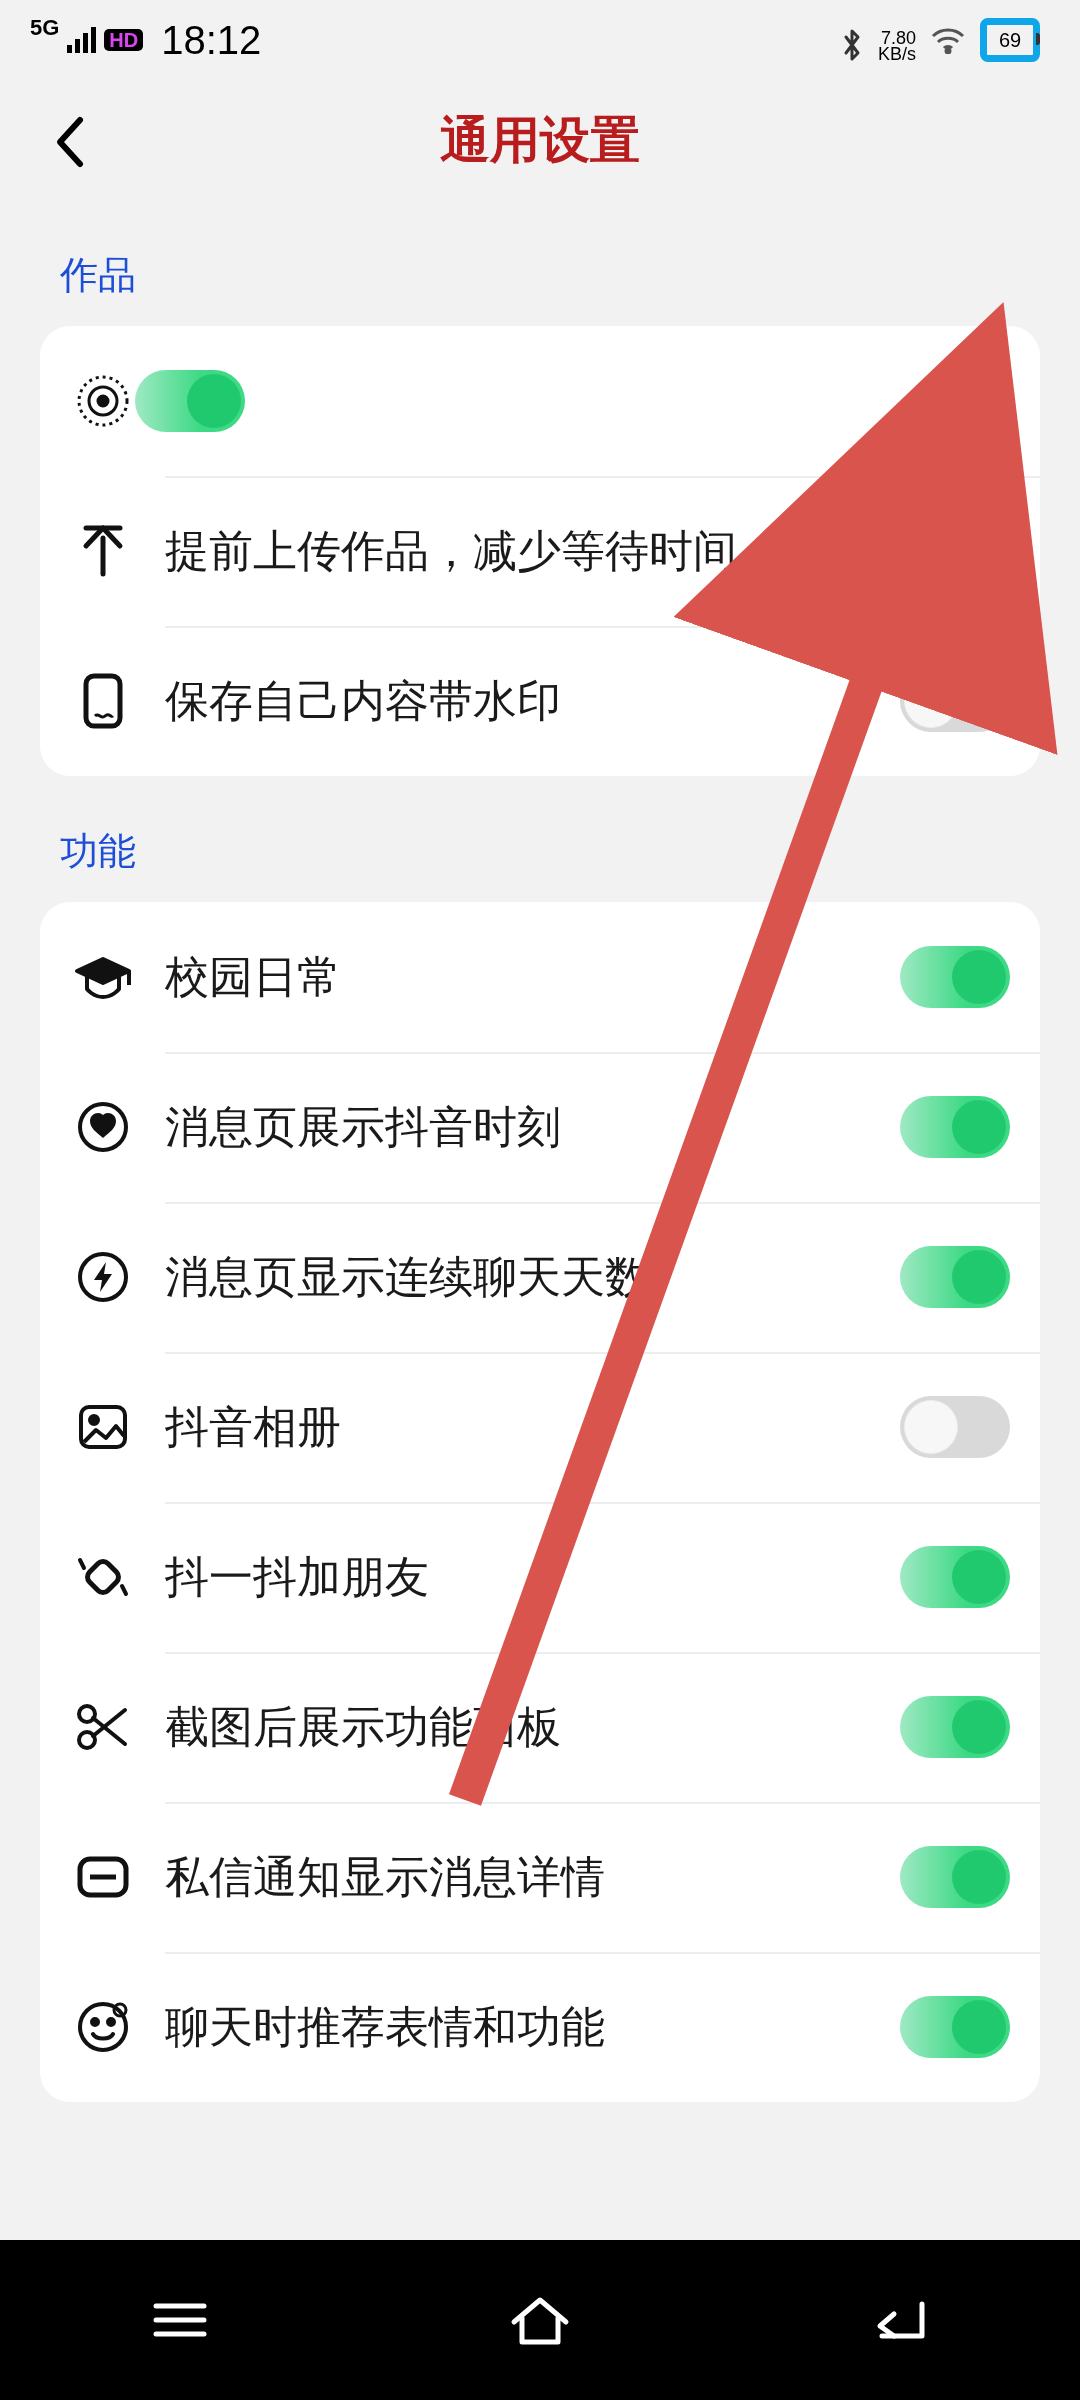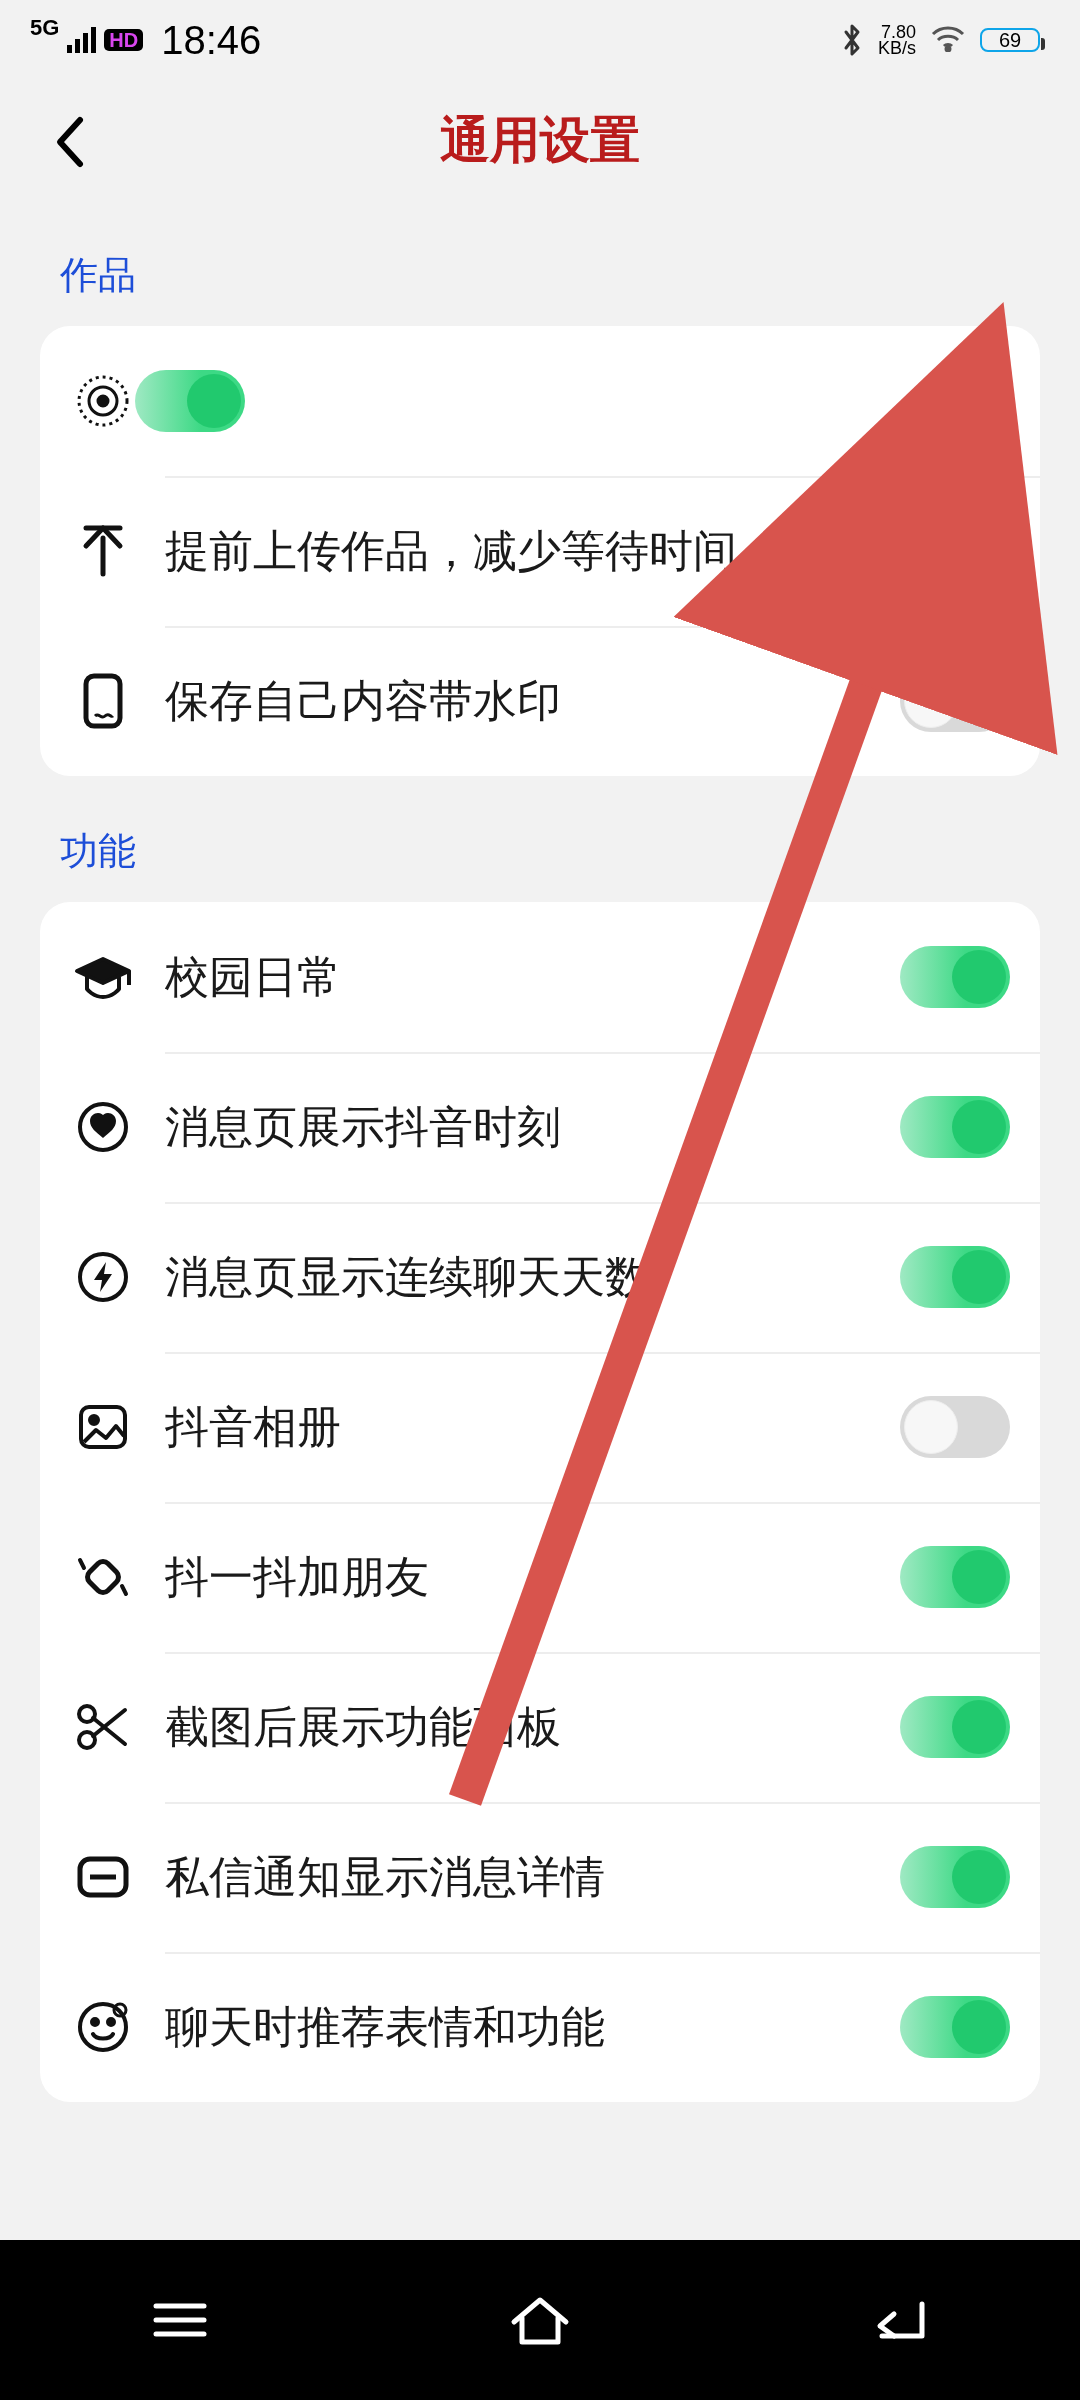--- a/index.html
+++ b/index.html
@@ -15,33 +15,33 @@
   .statusbar {
     height: 80px;
     display: flex;
     align-items: center;
     justify-content: space-between;
     padding: 0 40px 0 30px;
     font-size: 34px;
     color: #000;
   }
   .statusbar-left { display: flex; align-items: center; gap: 8px; }
-  .statusbar-right { display: flex; align-items: center; gap: 14px; }
+  .statusbar-right { display: flex; align-items: flex-end; gap: 14px; }
   .sb-5g { font-size: 22px; font-weight: 600; position: relative; top:-12px;}
   .sb-bars{display:inline-flex;align-items:flex-end;gap:3px;}
   .sb-bars span{width:5px;background:#000;display:inline-block;}
   .sb-bars span:nth-child(1){height:8px}
   .sb-bars span:nth-child(2){height:14px}
   .sb-bars span:nth-child(3){height:20px}
   .sb-bars span:nth-child(4){height:26px}
   .sb-hd{background:#000;color:#d946ef;font-size:20px;font-weight:700;border-radius:5px;padding:1px 5px;line-height:1;}
   .sb-time{font-size:40px;font-weight:500;margin-left:10px;}
   .sb-net{font-size:18px;line-height:0.9;text-align:right;}
   .sb-bt{display:inline-flex;align-items:center;}
-  .sb-batt{border:2px solid #0ea5e9;border-radius:8px;width:60px;height:24px;display:inline-flex;align-items:center;justify-content:center;font-size:20px;position:relative;}
+  .sb-batt{border:7px solid #0ea5e9;border-radius:8px;width:60px;height:44px;display:inline-flex;align-items:center;justify-content:center;font-size:20px;position:relative;}
   .sb-batt::after{content:"";position:absolute;right:-7px;top:8px;width:4px;height:12px;background:#333;border-radius:0 3px 3px 0;}
 
   
   .header {
     height: 120px;
     display:flex;
     align-items:center;
     position:relative;
   }
   .back-btn {
@@ -144,21 +144,21 @@
 <div class="statusbar">
   <div class="statusbar-left">
     <span class="sb-5g">5G</span>
     <span class="sb-bars">
         <span></span>
         <span></span>
         <span></span>
         <span></span>
       </span>
     <span class="sb-hd">HD</span>
-    <span class="sb-time">18:46</span>
+    <span class="sb-time">18:12</span>
   </div>
   <div class="statusbar-right">
     <span class="sb-bt">
       <svg width="24" height="34" viewBox="0 0 24 34" stroke="#333" stroke-width="3" fill="none" stroke-linejoin="round" stroke-linecap="round">
         <path d="M6 9 L18 25 L12 31 L12 3 L18 9 L6 25"></path>
       </svg>
     </span>
     <span class="sb-net">
       <div>7.80</div>
       <div>KB/s</div>

